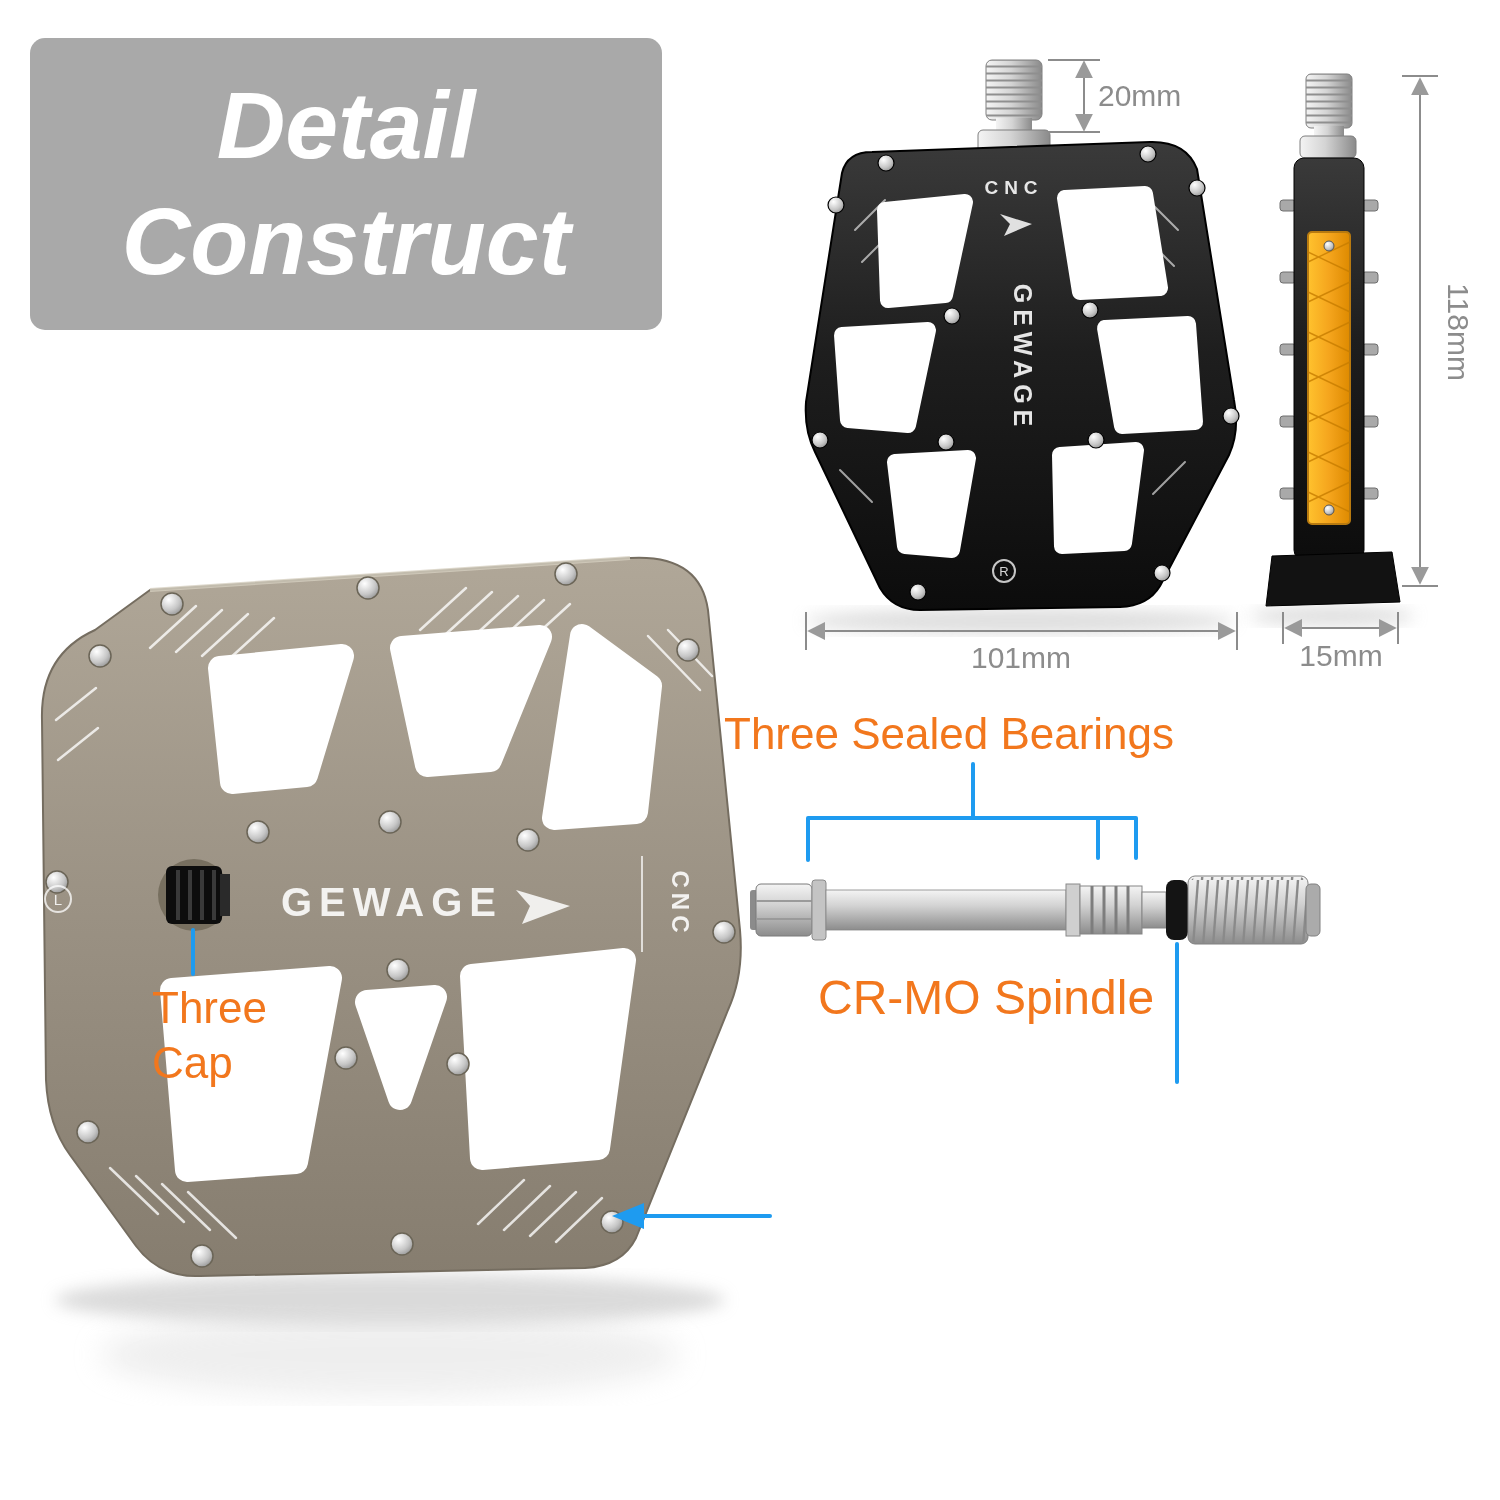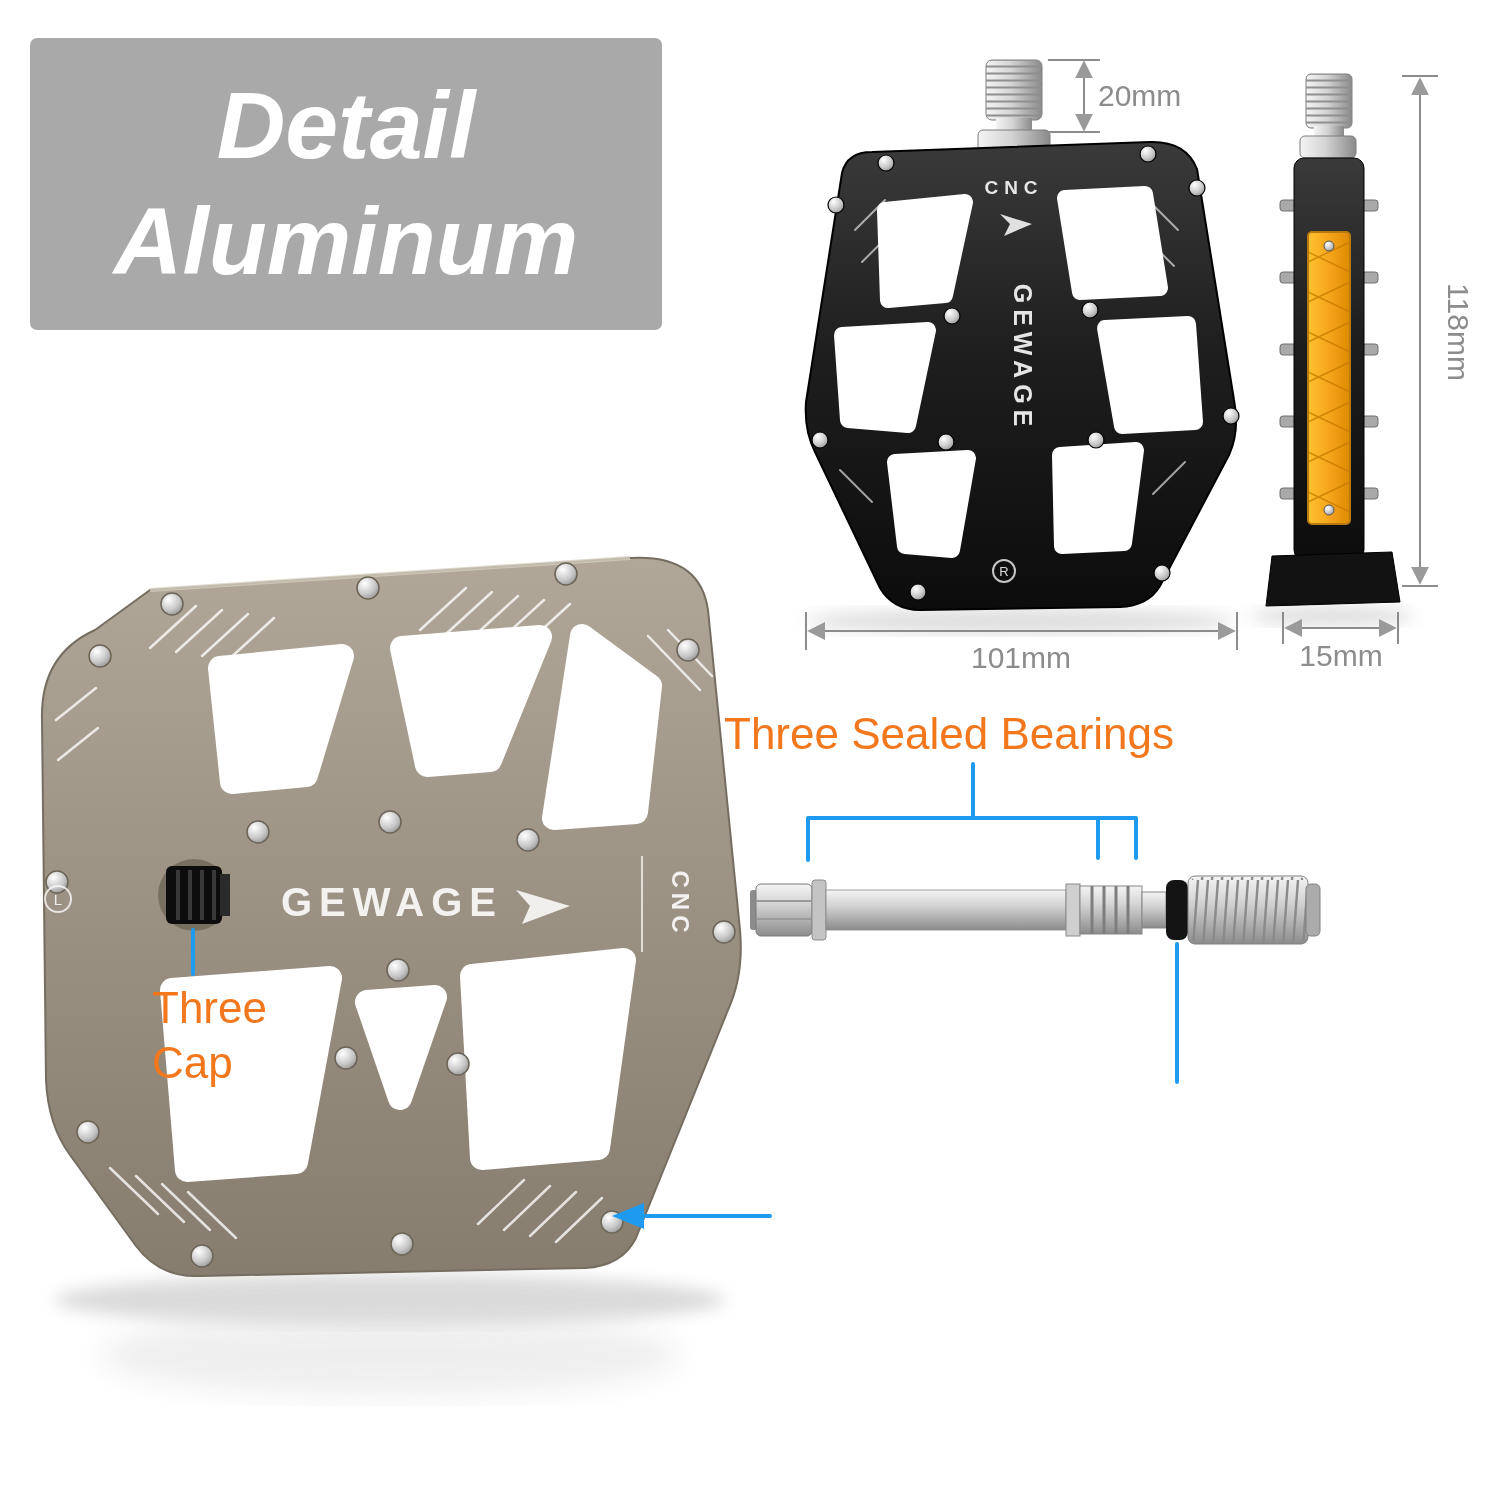--- a/index.html
+++ b/index.html
@@ -9,21 +9,21 @@
     --dimension-gray:#8C8C8C;
   }
   *{box-sizing:border-box;margin:0;padding:0}
   html,body{background:#fff}
   body{font-family:"Liberation Sans","DejaVu Sans",sans-serif}
   .canvas{position:relative;width:1500px;height:1500px;background:#fff;overflow:hidden}
   .canvas > svg{position:absolute;left:0;top:0}
 
   .badge{
     position:absolute;left:30px;top:38px;width:632px;height:292px;
-    background:var(--badge-gray);border-radius:7px;color:#fff;
+    background:var(--badge-gray);border-radius:15px;color:#fff;
     display:flex;flex-direction:column;justify-content:center;align-items:center;
     font-style:italic;font-weight:bold;font-size:95px;line-height:1.22;
   }
   .lab{
     position:absolute;color:var(--accent-orange);font-size:44px;
     white-space:nowrap;line-height:1.25;
   }
   .lab.big{font-size:48px}
   .lab.alum{font-size:46px}
 
@@ -322,26 +322,27 @@
       <path class="callout" d="M973 764 V818 M808 818 H1136 M808 818 V860 M1098 818 V858 M1136 818 V858"></path>
       <path class="callout" d="M1177 944 V1082"></path>
       <path class="callout" d="M193 930 V974"></path>
       <path class="callout" d="M642 1216 H770"></path>
       <polygon class="callout-fill" points="612,1216 644,1203 644,1229"></polygon>
     </g>
   </svg>
 
   <div class="badge">
     <div>Detail</div>
-    <div>Aluminum</div>
+    <div>Construct</div>
   </div>
 
 
   <div class="lab" style="left:724px;top:706px">Three Sealed Bearings</div>
 
+  <div class="lab big" style="left:818px;top:968px">CR-MO Spindle</div>
 
 
   <div class="lab" style="left:152px;top:980px">
     <div>Three</div>
     <div>Cap</div>
   </div>
 
 
 </div>
 

